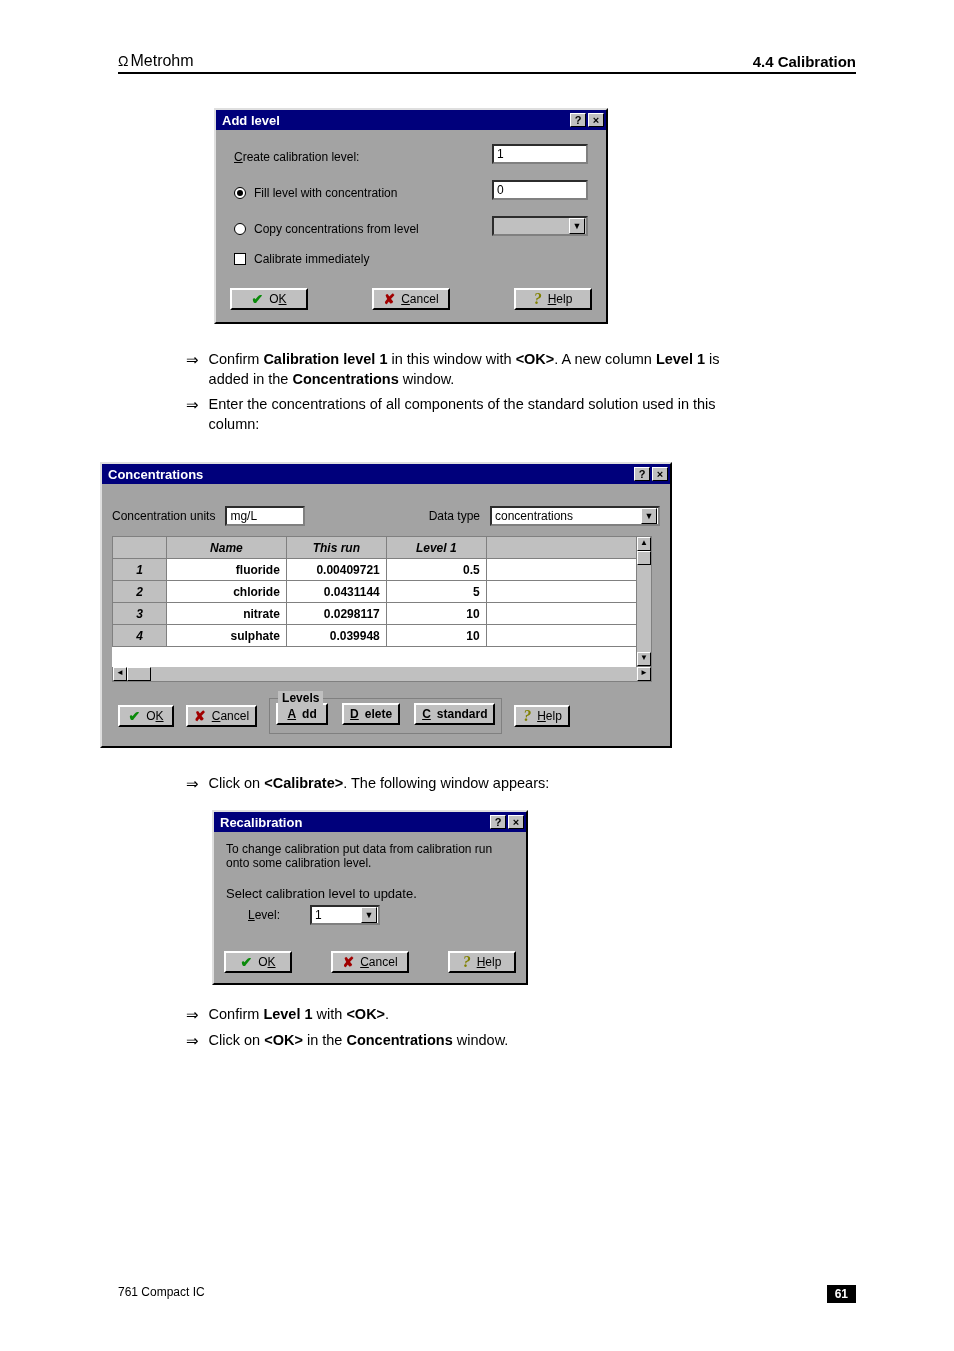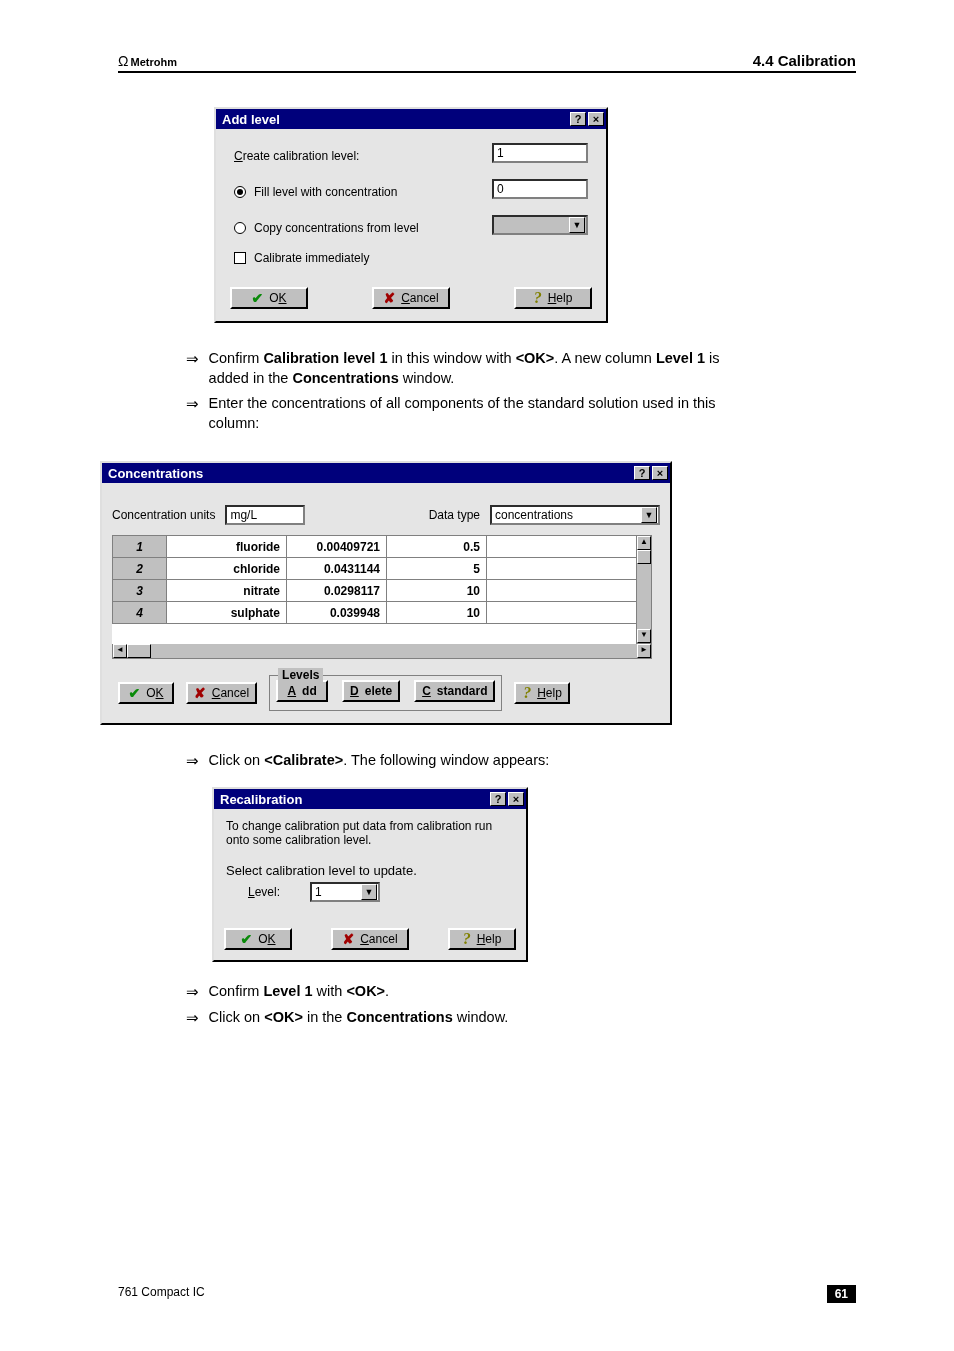--- a/index.html
+++ b/index.html
@@ -17,27 +17,27 @@
     padding: 52px 98px 40px 118px;
   }
   .hdr {
     display: flex;
     justify-content: space-between;
     align-items: center;
     border-bottom: 2px solid #000;
     padding-bottom: 2px;
     margin-bottom: 34px;
   }
-  .brand { font-weight: bold; font-size: 11px; }
+  .brand { font-weight: normal; font-size: 16px; }
   .ohm { font-weight: normal; margin-right: 2px; }
   .sect { font-weight: bold; font-size: 15px; }
 
   
   .win {
-    background: #e5e5e5;
+    background: #a3a3a3;
     border: 2px solid #000;
     border-top-color: #dfdfdf;
     border-left-color: #dfdfdf;
     position: relative;
   }
   .titlebar {
     background: #00007b;
     color: #fff;
     font-weight: bold;
     font-size: 13px;
@@ -234,20 +234,27 @@
         <span>Data type</span>
         <span class="combo" style="width:170px">
             <span>concentrations</span>
             <span class="carrow">▼</span>
           </span>
       </div>
 
       <div class="tablewrap">
         <table class="grid">
           <tbody>
+              <tr>
+            <th style="width:54px"></th>
+            <th>Name</th>
+            <th>This run</th>
+            <th>Level 1</th>
+            <th style="width:150px;border-right:none"></th>
+          </tr>
           <tr>
                 <td class="idx">1</td>
                 <td class="name">fluoride</td>
                 <td class="num">0.00409721</td>
                 <td class="num">0.5</td>
                 <td style="border-right:none"></td>
               </tr>
           <tr>
                 <td class="idx">2</td>
                 <td class="name">chloride</td>

